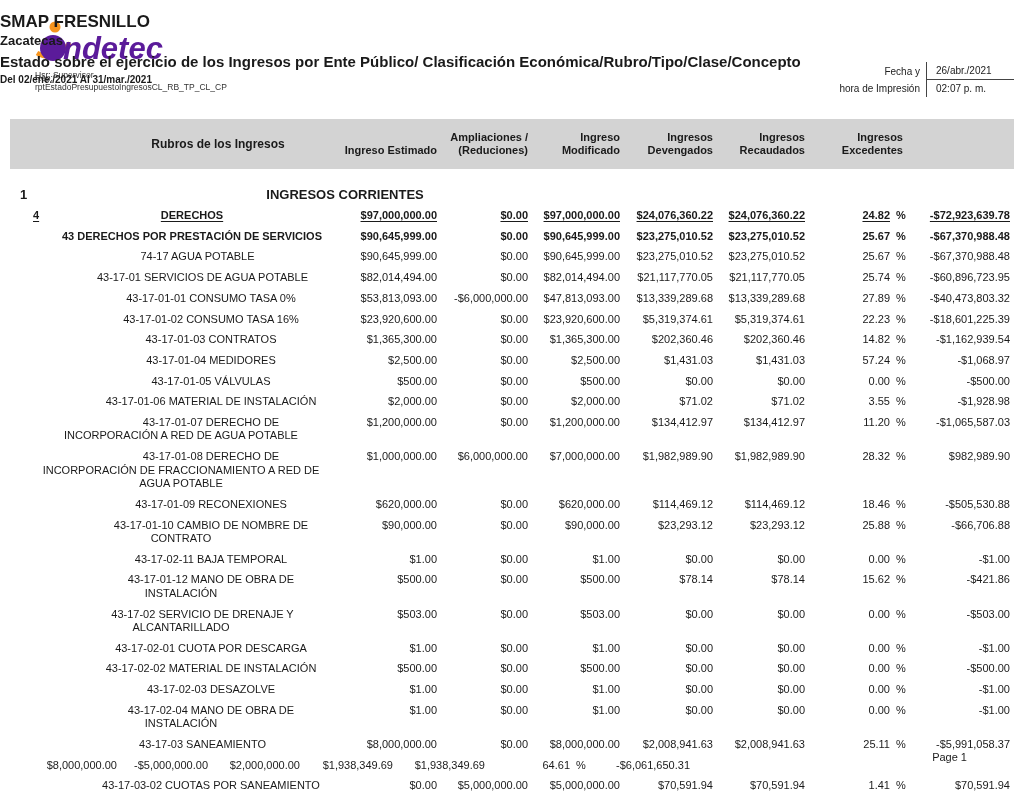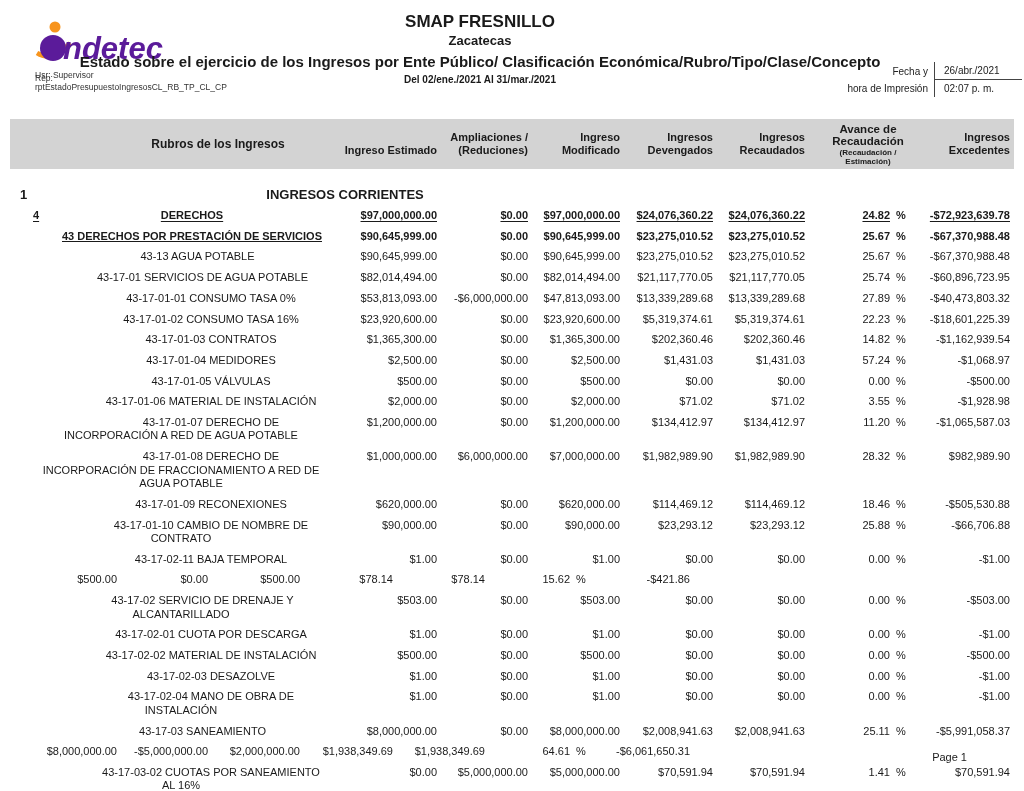--- a/index.html
+++ b/index.html
@@ -6,27 +6,27 @@
   .page{position:relative;width:1024px;height:791px;background:#ffffff;overflow:hidden;
         font-family:"Liberation Sans",sans-serif;color:#1a1a1a;}
 
   
   .logo{position:absolute;left:34px;top:16px;}
   .meta{position:absolute;left:35px;top:70px;font-size:8.5px;color:#333;width:320px;height:26px;}
   .meta .usr{position:absolute;left:0;top:0;white-space:nowrap;}
   .meta .rep{position:absolute;left:0;top:3px;white-space:nowrap;}
   .meta .rpt{position:absolute;left:0;top:12px;white-space:nowrap;}
 
-  .titles{position:absolute;left:0;top:12px;width:960px;text-align:center;}
+  .titles{position:absolute;left:0;top:12px;width:960px;}
   .t-org{font-size:17px;font-weight:bold;}
   .t-state{font-size:13px;font-weight:bold;margin-top:1px;}
   .t-title{font-size:15px;font-weight:bold;margin-top:5px;white-space:nowrap;}
   .t-period{font-size:10px;font-weight:bold;margin-top:4px;}
 
-  .printbox{position:absolute;right:2px;top:62px;font-size:10px;color:#222;}
+  .printbox{position:absolute;right:10px;top:62px;font-size:10px;color:#222;}
   .printbox .prow{display:flex;align-items:center;}
   .printbox .plabel{width:92px;text-align:right;padding:3px 6px 3px 0;}
   .printbox .pvalue{width:78px;border-left:1.5px solid #444;padding:3px 0 3px 9px;}
   .printbox .prow:first-child .pvalue{border-bottom:1.5px solid #444;}
 
   
   .thead{position:absolute;left:10px;top:119px;width:1004px;height:50px;background:#d3d3d3;
          display:flex;align-items:center;font-weight:bold;}
   .h-label{width:320px;font-size:12px;text-align:center;padding-left:96px;box-sizing:border-box;}
   .h-num{font-size:11px;text-align:right;line-height:13px;}
@@ -106,26 +106,20 @@
     </div>
   </div>
 
   <div class="thead">
     <div class="h-label">Rubros de los Ingresos</div>
     <div class="h-num h-est">Ingreso Estimado</div>
     <div class="h-num h-amp">Ampliaciones / (Reduciones)</div>
     <div class="h-num h-mod">Ingreso Modificado</div>
     <div class="h-num h-dev">Ingresos Devengados</div>
     <div class="h-num h-rec">Ingresos Recaudados</div>
-    <div class="h-av">
-      <div class="h-av-inner">
-        <span>Avance de Recaudación</span>
-        <span class="h-av-sub">(Recaudación / Estimación)</span>
-      </div>
-    </div>
     <div class="h-num h-exc">Ingresos Excedentes</div>
   </div>
 
   <div class="tbody">
       <div class="row section">
       <span class="rownum num1">1</span>
       <div class="c-label">
         <span class="lbl">INGRESOS CORRIENTES</span>
       </div>
       <div class="cell c-est"></div>
@@ -151,37 +145,37 @@
       <div class="cell c-rec">$24,076,360.22</div>
       <div class="c-av">
         <span class="av-num">24.82</span>
         <span class="av-pct">%</span>
       </div>
       <div class="cell c-exc">-$72,923,639.78</div>
     </div>
       <div class="row bold">
 
       <div class="c-label">
-        <span class="lbl" style="text-indent: 22px; text-decoration: underline;">43 DERECHOS POR PRESTACIÓN DE SERVICIOS</span>
+        <span class="lbl" style="text-indent: 22px;">43 DERECHOS POR PRESTACIÓN DE SERVICIOS</span>
       </div>
       <div class="cell c-est">$90,645,999.00</div>
       <div class="cell c-amp">$0.00</div>
       <div class="cell c-mod">$90,645,999.00</div>
       <div class="cell c-dev">$23,275,010.52</div>
       <div class="cell c-rec">$23,275,010.52</div>
       <div class="c-av">
         <span class="av-num">25.67</span>
         <span class="av-pct">%</span>
       </div>
       <div class="cell c-exc">-$67,370,988.48</div>
     </div>
       <div class="row">
 
       <div class="c-label">
-        <span class="lbl" style="text-indent: 33px;">43-13 AGUA POTABLE</span>
+        <span class="lbl" style="text-indent: 33px;">74-17 AGUA POTABLE</span>
       </div>
       <div class="cell c-est">$90,645,999.00</div>
       <div class="cell c-amp">$0.00</div>
       <div class="cell c-mod">$90,645,999.00</div>
       <div class="cell c-dev">$23,275,010.52</div>
       <div class="cell c-rec">$23,275,010.52</div>
       <div class="c-av">
         <span class="av-num">25.67</span>
         <span class="av-pct">%</span>
       </div>
@@ -374,20 +368,23 @@
       <div class="cell c-dev">$0.00</div>
       <div class="cell c-rec">$0.00</div>
       <div class="c-av">
         <span class="av-num">0.00</span>
         <span class="av-pct">%</span>
       </div>
       <div class="cell c-exc">-$1.00</div>
     </div>
       <div class="row">
 
+      <div class="c-label">
+        <span class="lbl" style="text-indent: 60px;">43-17-01-12 MANO DE OBRA DE INSTALACIÓN</span>
+      </div>
       <div class="cell c-est">$500.00</div>
       <div class="cell c-amp">$0.00</div>
       <div class="cell c-mod">$500.00</div>
       <div class="cell c-dev">$78.14</div>
       <div class="cell c-rec">$78.14</div>
       <div class="c-av">
         <span class="av-num">15.62</span>
         <span class="av-pct">%</span>
       </div>
       <div class="cell c-exc">-$421.86</div>

